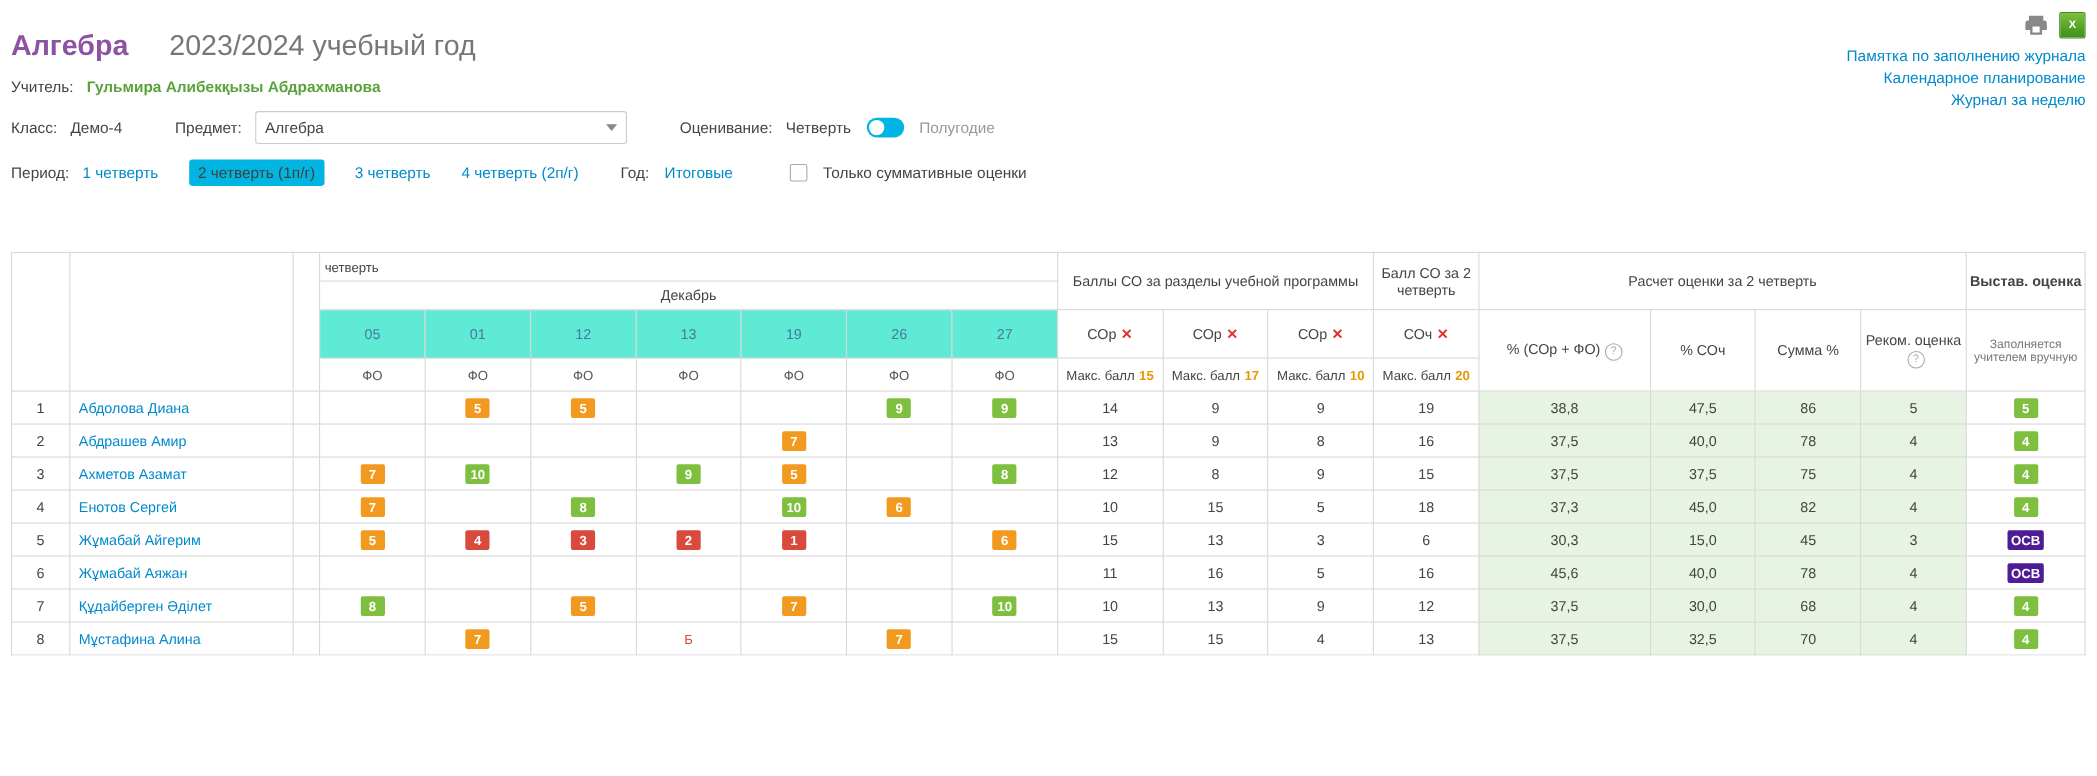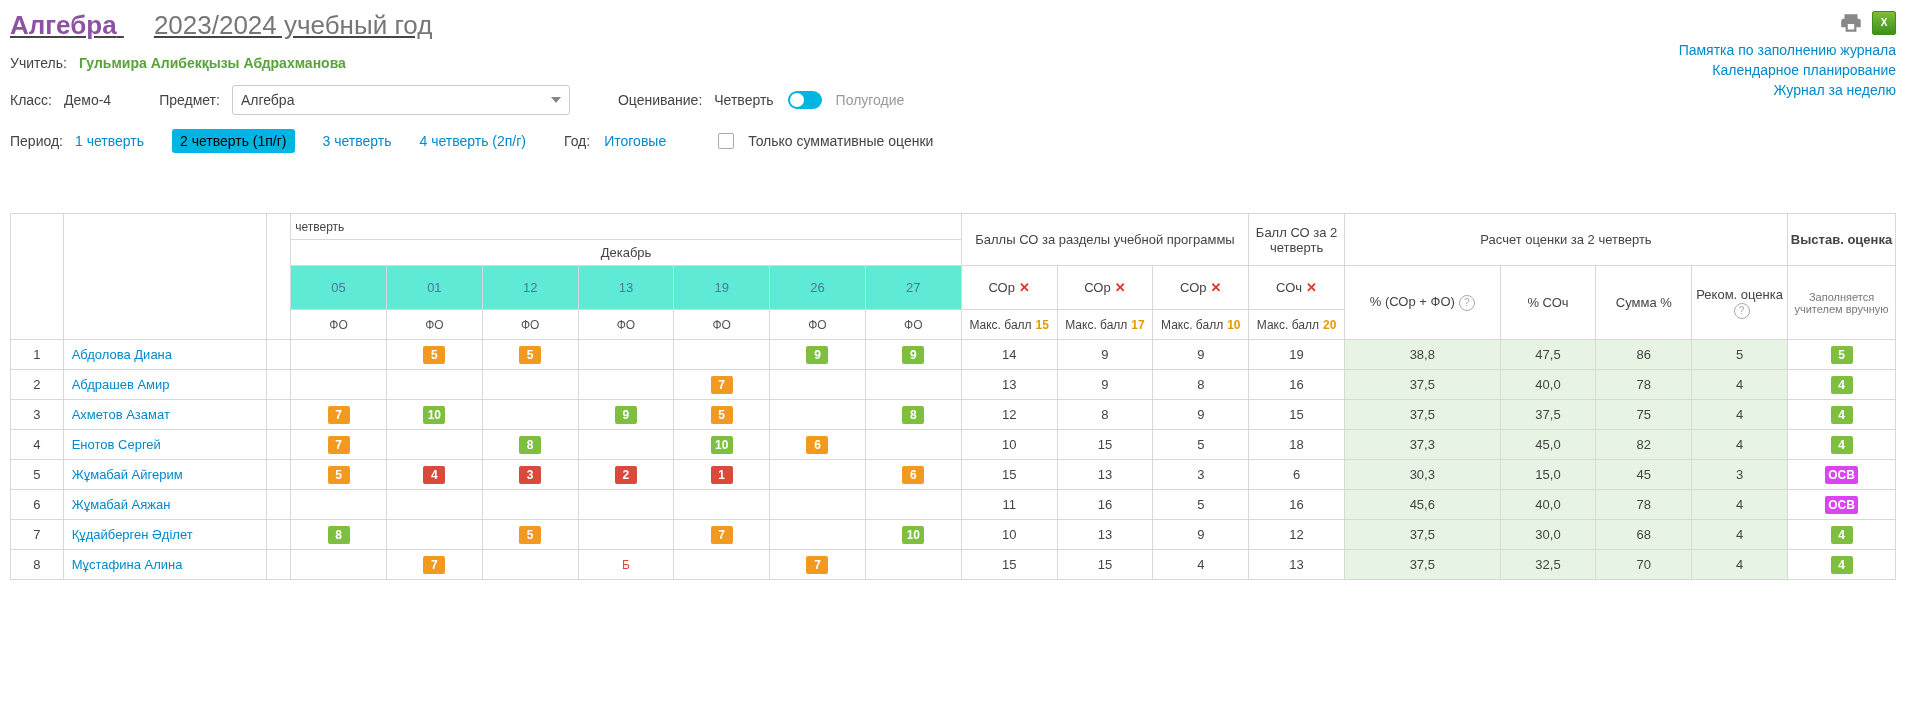--- a/index.html
+++ b/index.html
@@ -1,38 +1,38 @@
 <!DOCTYPE html>
 <html><head>
 <meta charset="utf-8">
 <style>
   html,body{margin:0;padding:0;font-family:Arial,Helvetica,sans-serif;font-size:14px;color:#444;background:#fff;}
   .page{width:1906px;padding:10px 10px 0 10px;box-sizing:border-box;position:relative;}
-  .title{font-size:26px;margin:0 0 14px 0;font-weight:500;text-decoration:underline;}
+  .title{font-size:26px;margin:16px 0 14px 0;font-weight:500;}
   .title .subject{color:#8e52a2;font-weight:600;}
   .title .year{color:#777;margin-left:30px;}
   
   .topright{position:absolute;right:10px;top:10px;text-align:right;font-size:14px;}
   .topright .icons{margin-bottom:4px;}
   .topright a{color:#008acb;text-decoration:none;display:block;line-height:20px;cursor:pointer;}
   .printer-ico{display:inline-block;width:26px;height:26px;vertical-align:middle;}
   .excel-ico{display:inline-block;width:22px;height:22px;background:linear-gradient(#7cbf3a,#3e8f1d);border:1px solid #3e8f1d;border-radius:2px;color:#fff;font-size:10px;font-weight:bold;text-align:center;line-height:22px;vertical-align:middle;margin-left:4px;}
   
   .row{display:flex;align-items:center;margin-bottom:14px;gap:8px;}
   .label{color:#444;margin-right:4px;}
   .teacher{color:#5aa23b;font-weight:600;}
   .class{color:#444;margin-right:40px;}
   .select{display:inline-flex;align-items:center;justify-content:space-between;width:320px;height:28px;border:1px solid #ccc;border-radius:3px;padding:0 8px;color:#444;background:#fff;cursor:pointer;}
   .select .caret{border-left:5px solid transparent;border-right:5px solid transparent;border-top:6px solid #888;margin-left:6px;}
   .grading-label{margin-left:40px;}
   .toggle{display:inline-flex;align-items:center;gap:4px;margin:0 6px;}
   .switch{width:34px;height:18px;background:#00b5e2;border-radius:10px;position:relative;}
   .switch .knob{position:absolute;width:14px;height:14px;background:#fff;border-radius:50%;top:2px;left:2px;}
   .period-links a{color:#008acb;margin-right:20px;text-decoration:none;cursor:pointer;}
-  .period-links a.active{background:#00b5e2;color:#000000;padding:4px 8px;border-radius:3px;text-align:right;}
+  .period-links a.active{background:#00b5e2;color:#404040;padding:4px 8px;border-radius:3px;text-align:right;}
   .year-label{margin-left:10px;margin-right:6px;color:#444;}
   .checkbox{width:14px;height:14px;border:1px solid #aaa;border-radius:2px;display:inline-block;margin-left:24px;margin-right:6px;}
   .add-btn{position:absolute;right:10px;top:172px;background:#00b5e2;color:#fff;border:none;border-radius:3px;height:34px;padding:0 16px;font-size:15px;font-weight:600;cursor:pointer;}
   
   table.gb{border-collapse:collapse;width:100%;table-layout:fixed;margin-top:60px;}
   table.gb th,table.gb td{border:1px solid #d8d8d8;text-align:center;font-size:13px;box-sizing:border-box;}
   table.gb thead th{background:#fff;color:#444;font-weight:500;}
   table.gb thead tr.r1 th{height:26px;}
   table.gb thead tr.r2 th{height:26px;}
   table.gb thead tr.r3 th{height:44px;}
@@ -45,21 +45,21 @@
   .max .val{color:#e69a00;font-weight:600;margin-left:4px;}
   .q-ico{display:inline-block;width:14px;height:14px;border:1px solid #aaa;border-radius:50%;color:#aaa;font-size:10px;line-height:14px;text-align:center;margin-left:4px;}
   
   table.gb tbody td{height:30px;}
   table.gb tbody td.name{text-align:left;padding-left:8px;color:#008acb;cursor:pointer;}
   table.gb tbody td.num{color:#444;}
   .badge{display:inline-block;min-width:16px;padding:1px 3px;border-radius:2px;color:#fff;font-size:12px;font-weight:600;line-height:16px;}
   .b-green{background:#7fbf3f;}
   .b-orange{background:#f29a1f;}
   .b-red{background:#d94a3d;}
-  .b-gray{background:#d946ef;}
+  .b-gray{background:#4c1d95;}
   .calc{background:#e8f4e3;}
   .free-b{color:#d94a3d;font-size:12px;}
   
   .c-num{width:44px;}
   .c-name{width:170px;}
   .c-qtr{width:20px;}
   .c-day{width:80px;}
   .c-sor{width:80px;}
   .c-soch{width:80px;}
   .c-pct1{width:130px;}

